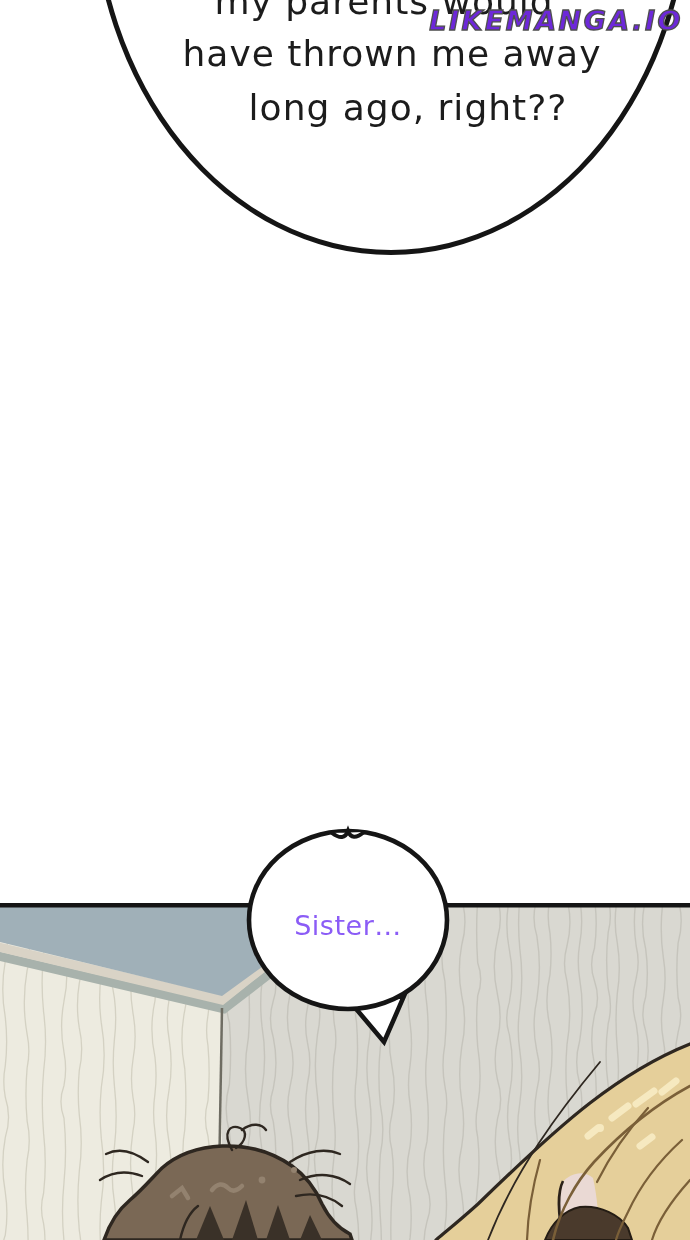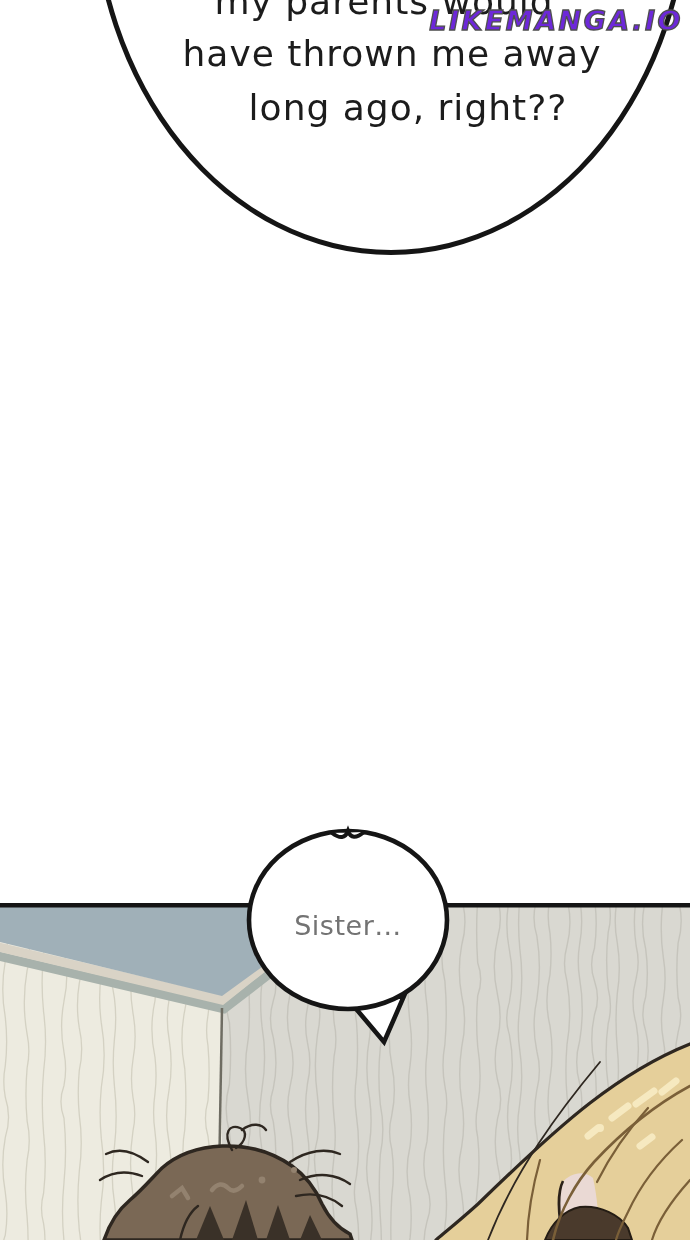--- a/index.html
+++ b/index.html
@@ -51,21 +51,21 @@
   .hair-blonde-edge{stroke:var(--line-dark,#241d13);stroke-width:3.2;fill:none;stroke-linecap:round;}
   .hair-blonde-strand{stroke:var(--hair-blonde-strand,#7a5f38);stroke-width:2.2;fill:none;stroke-linecap:round;}
   .hair-blonde-hl{stroke:var(--hair-blonde-hl,#f6e9c0);stroke-width:7;fill:none;stroke-linecap:round;}
   .skin-fill{fill:var(--skin,#ead9d4);}
   .skin-edge{stroke:#2b2119;stroke-width:2.6;fill:none;}
   .dark-wedge{fill:var(--hair-dark-wedge,#4a3a2c);stroke:#241c14;stroke-width:2;}
   .bubble-shape{fill:#ffffff;stroke:var(--outline,#151515);stroke-width:4.6;}
   
   .sister-text{
     position:absolute;left:258px;top:910px;width:180px;z-index:10;
-    text-align:center;font-size:27px;letter-spacing:0.5px;color:#737373;
+    text-align:center;font-size:27px;letter-spacing:0.5px;color:#8b5cf6;
   }
 </style>
 </head>
 <body>
 
 <svg class="panel-svg" viewBox="0 0 690 1240" aria-hidden="true">
   <defs>
     <clipPath id="clipL">
         <rect x="0" y="905" width="222" height="335"></rect>
       </clipPath>

